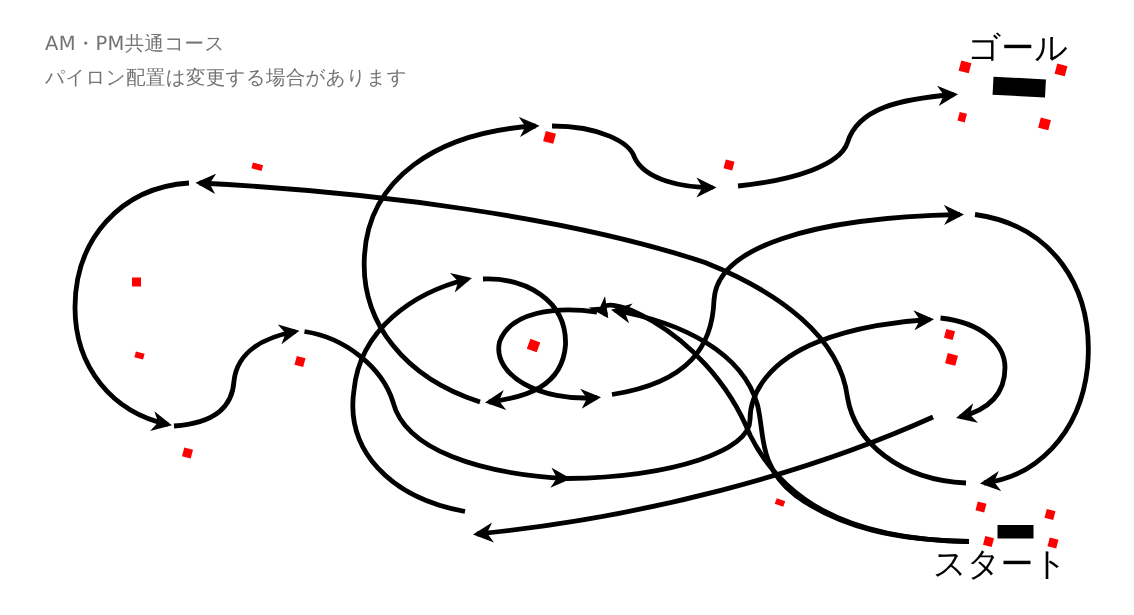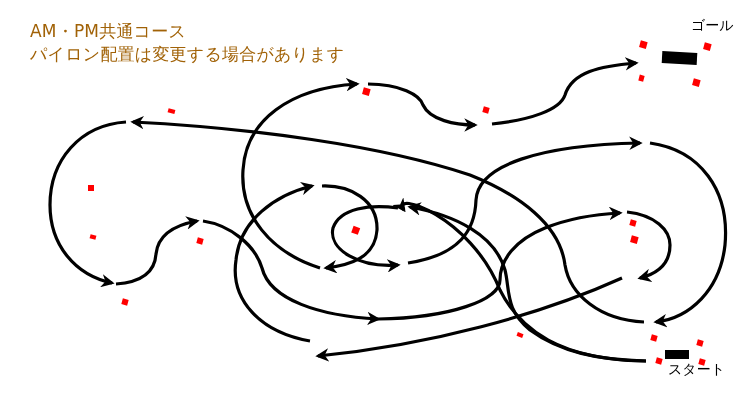--- a/index.html
+++ b/index.html
@@ -1,20 +1,20 @@
 <!DOCTYPE html>
 <html><head>
 <meta charset="utf-8">
 <style>
   html, body { margin: 0; padding: 0; background: #ffffff; }
   body { width: 756px; height: 410px; position: relative; overflow: hidden; font-family: "DejaVu Sans", sans-serif; }
-  .note { position: absolute; left: 30px; font-size: 17px; color: #a16207; white-space: nowrap; letter-spacing: 0.2px; }
+  .note { position: absolute; left: 30px; font-size: 13px; color: #737373; white-space: nowrap; letter-spacing: 0.2px; }
   .note.l1 { top: 20px; }
   .note.l2 { top: 43px; }
-  .label { position: absolute; font-size: 14px; color: #000; white-space: nowrap; margin-left: 46px; }
+  .label { position: absolute; font-size: 22px; color: #000; white-space: nowrap; }
   .label.goal { left: 645px; top: 17px; }
   .label.start { left: 622px; top: 361px; }
   svg.course { position: absolute; left: 0; top: 0; }
   .path { fill: none; stroke: #000; stroke-width: 3.2; stroke-linecap: butt; }
   .cone { fill: #ff0000; }
   .car { fill: #000; }
 </style>
 </head>
 <body>
 

